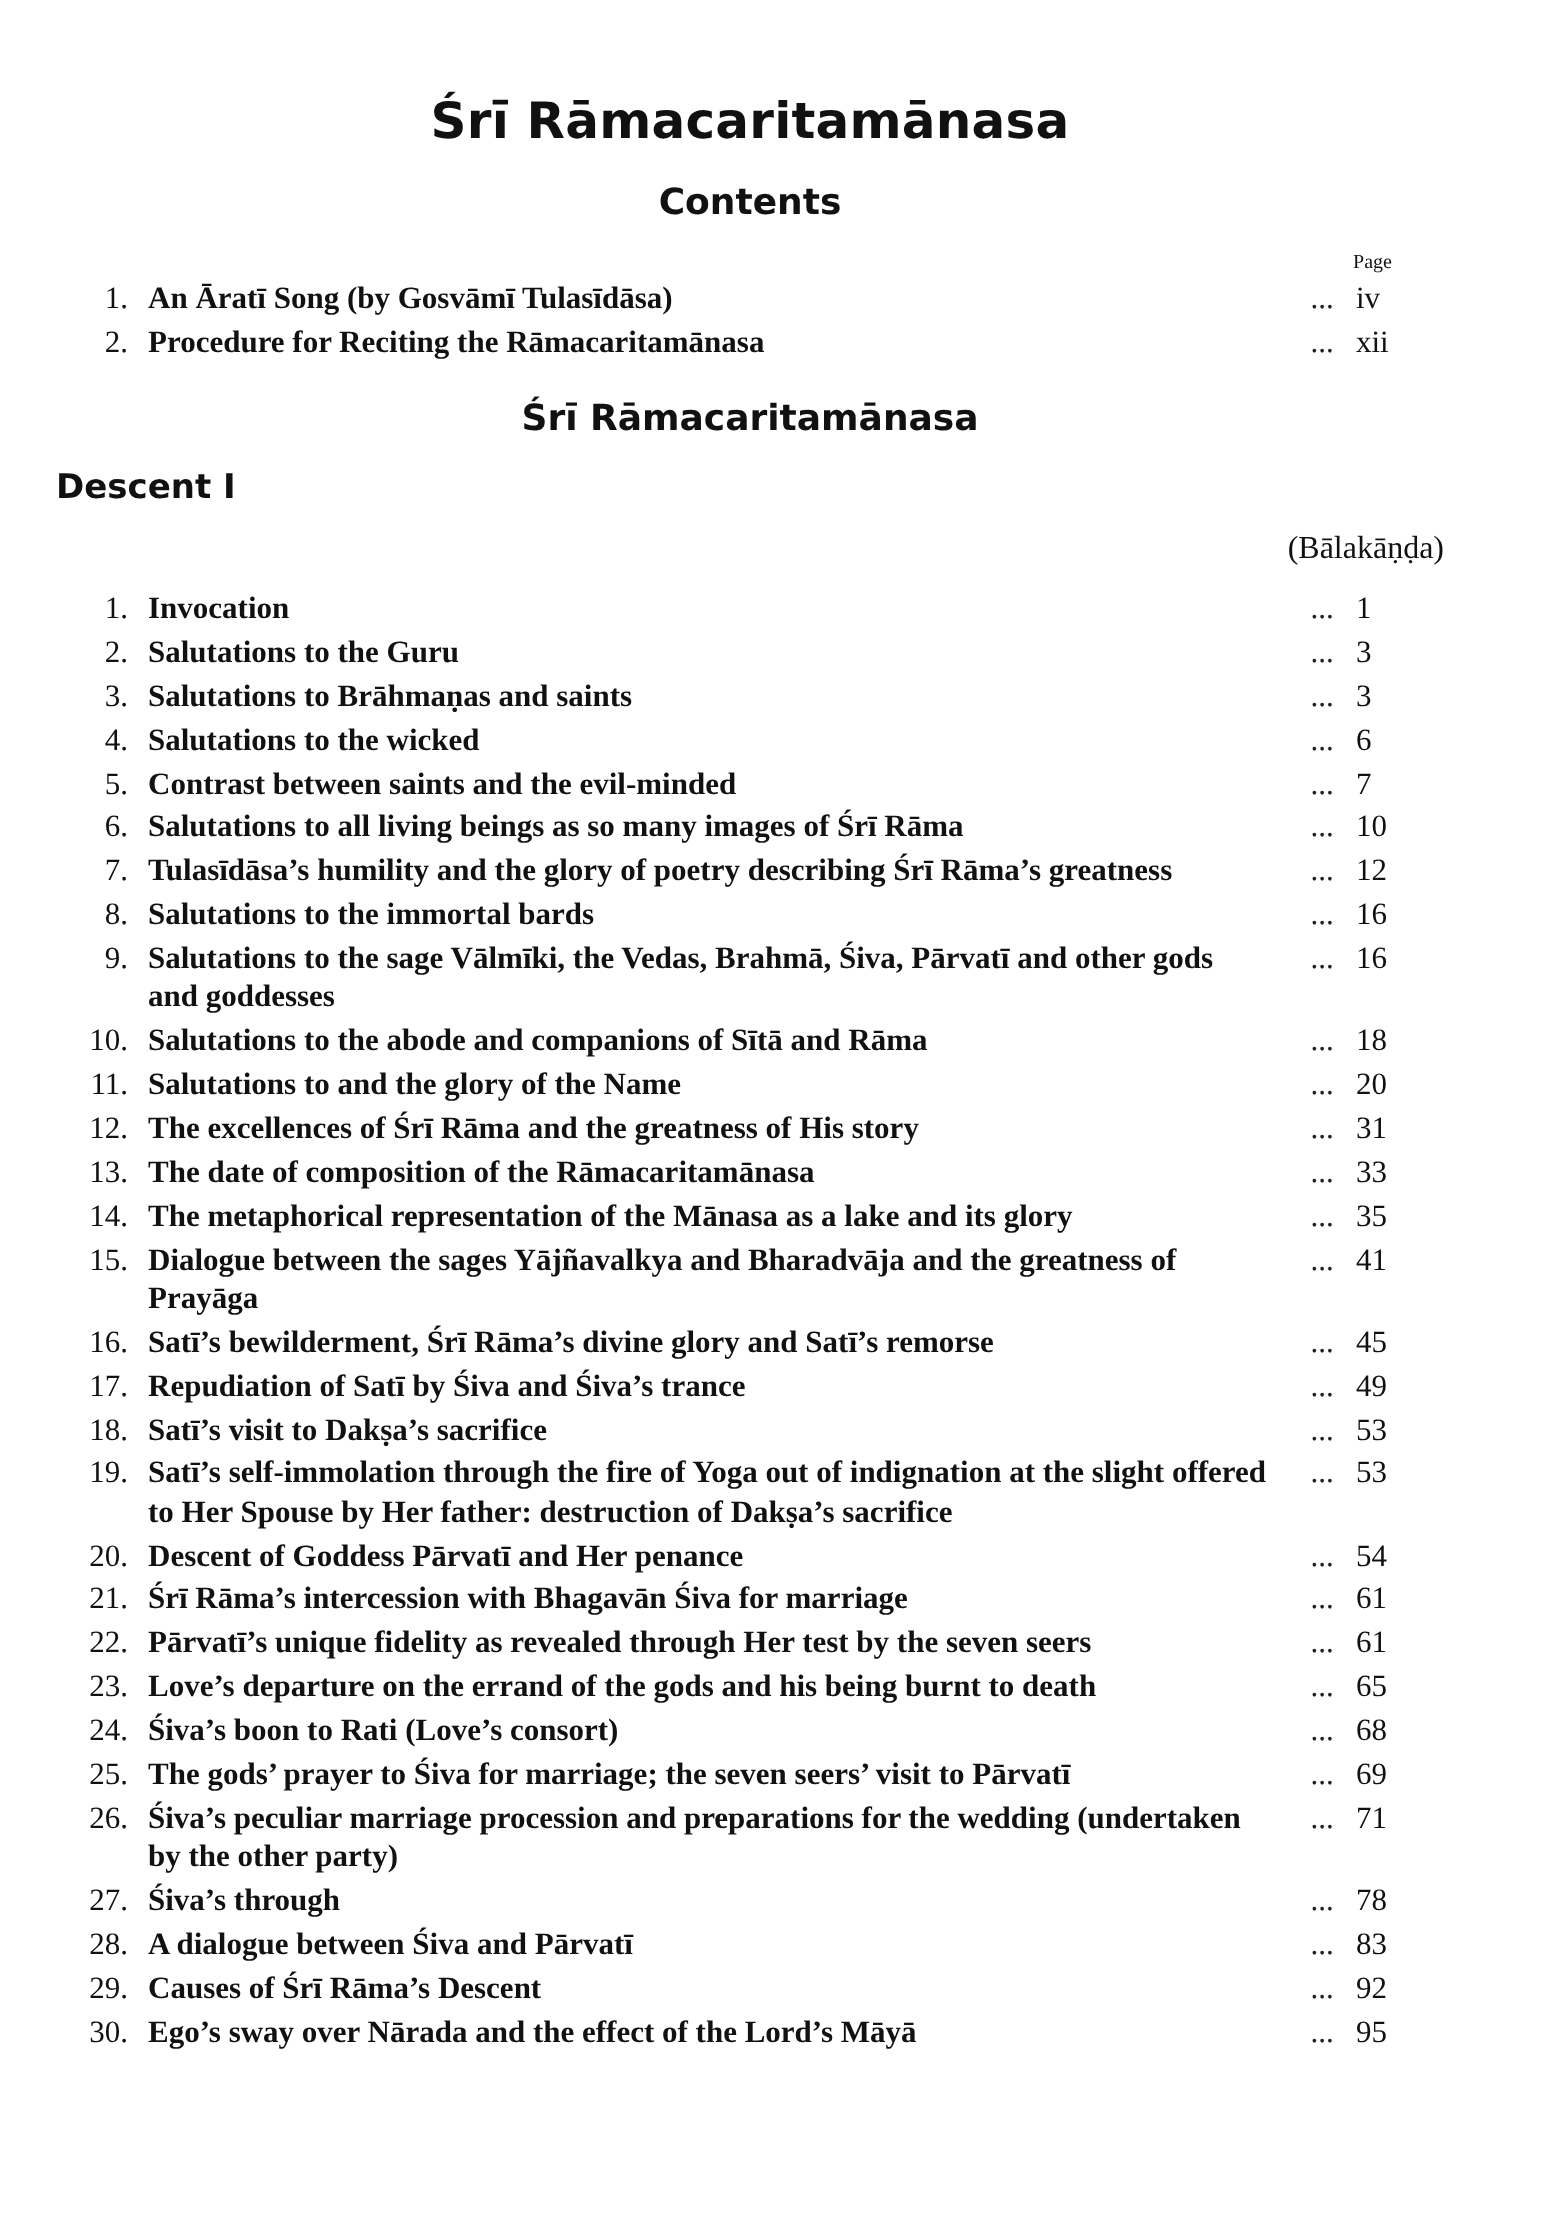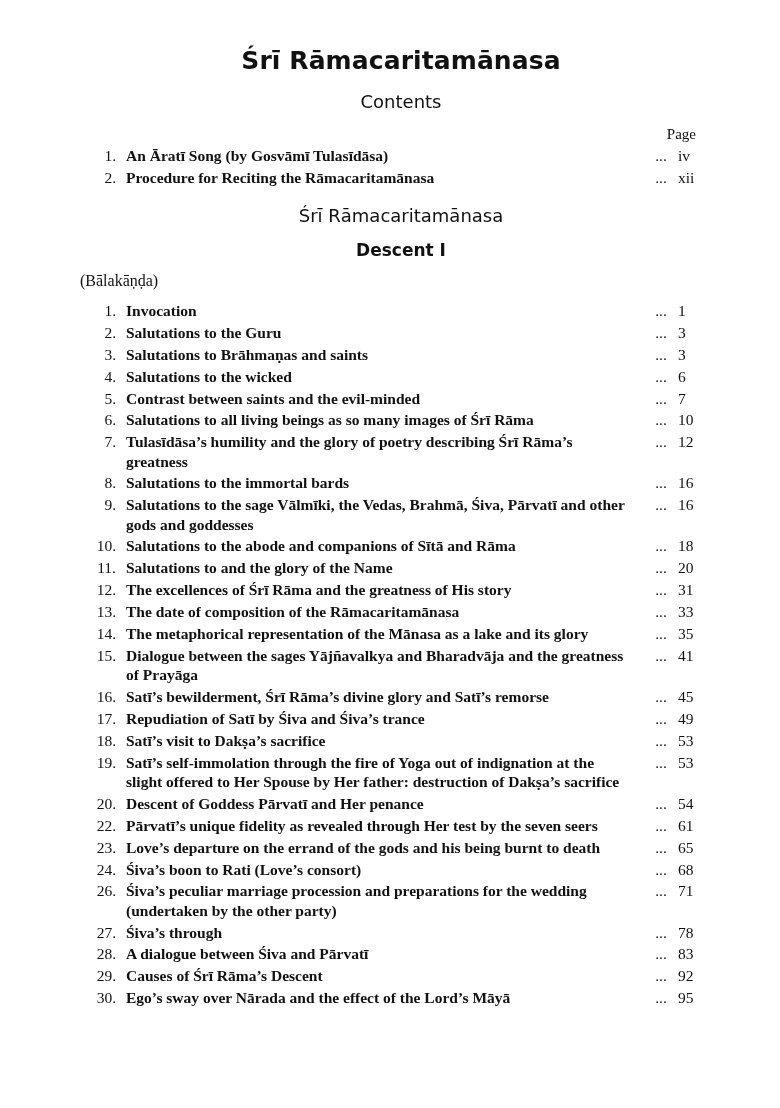--- a/index.html
+++ b/index.html
@@ -12,53 +12,53 @@
     height: 1108px;
     font-family: "Liberation Serif", serif;
     color: #111111;
     position: relative;
     overflow: hidden;
   }
   .page {
     width: 780px;
     height: 1108px;
     box-sizing: border-box;
-    padding: 38px 58px 10px 80px;
+    padding: 38px 58px 10px 28px;
   }
   .title-main {
     text-align: center;
     font-family: "DejaVu Sans", sans-serif;
     font-weight: bold;
     font-size: 25px;
     letter-spacing: 0.1px;
     margin: 8px 0 0 0;
   }
   .title-sub {
     text-align: center;
     font-family: "DejaVu Sans", sans-serif;
-    font-weight: normal;
+    font-weight: bold;
     font-size: 18px;
     margin: 16px 0 0 0;
   }
   .title-sub2 {
-    text-align: center;
+    text-align: left;
     font-family: "DejaVu Sans", sans-serif;
     font-weight: bold;
     font-size: 17px;
     margin: 14px 0 0 0;
   }
   .paren-head {
-    text-align: left;
+    text-align: right;
     font-size: 16px;
     margin: 12px 0 0 0;
     font-family: "Liberation Serif", serif;
   }
   .page-col-head {
     text-align: right;
-    font-size: 15px;
+    font-size: 10px;
     margin: 14px 26px 2px 0;
   }
   table.toc {
     width: 100%;
     border-collapse: collapse;
     font-size: 15.5px;
     line-height: 1.26;
   }
   table.toc td {
     vertical-align: top;
@@ -240,38 +240,50 @@
           <td class="c-dots">...</td>
           <td class="c-pg">53</td>
         </tr>
         <tr>
           <td class="c-num">20.</td>
           <td class="c-txt">Descent of Goddess Pārvatī and Her penance</td>
           <td class="c-dots">...</td>
           <td class="c-pg">54</td>
         </tr>
         <tr>
+          <td class="c-num">21.</td>
+          <td class="c-txt">Śrī Rāma’s intercession with Bhagavān Śiva for marriage</td>
+          <td class="c-dots">...</td>
+          <td class="c-pg">61</td>
+        </tr>
+        <tr>
           <td class="c-num">22.</td>
           <td class="c-txt">Pārvatī’s unique fidelity as revealed through Her test by the seven seers</td>
           <td class="c-dots">...</td>
           <td class="c-pg">61</td>
         </tr>
         <tr>
           <td class="c-num">23.</td>
           <td class="c-txt">Love’s departure on the errand of the gods and his being burnt to death</td>
           <td class="c-dots">...</td>
           <td class="c-pg">65</td>
         </tr>
         <tr>
           <td class="c-num">24.</td>
           <td class="c-txt">Śiva’s boon to Rati (Love’s consort)</td>
           <td class="c-dots">...</td>
           <td class="c-pg">68</td>
         </tr>
         <tr>
+          <td class="c-num">25.</td>
+          <td class="c-txt">The gods’ prayer to Śiva for marriage; the seven seers’ visit to Pārvatī</td>
+          <td class="c-dots">...</td>
+          <td class="c-pg">69</td>
+        </tr>
+        <tr>
           <td class="c-num">26.</td>
           <td class="c-txt">Śiva’s peculiar marriage procession and preparations for the wedding (undertaken by the other party)</td>
           <td class="c-dots">...</td>
           <td class="c-pg">71</td>
         </tr>
         <tr>
           <td class="c-num">27.</td>
           <td class="c-txt">Śiva’s through</td>
           <td class="c-dots">...</td>
           <td class="c-pg">78</td>

